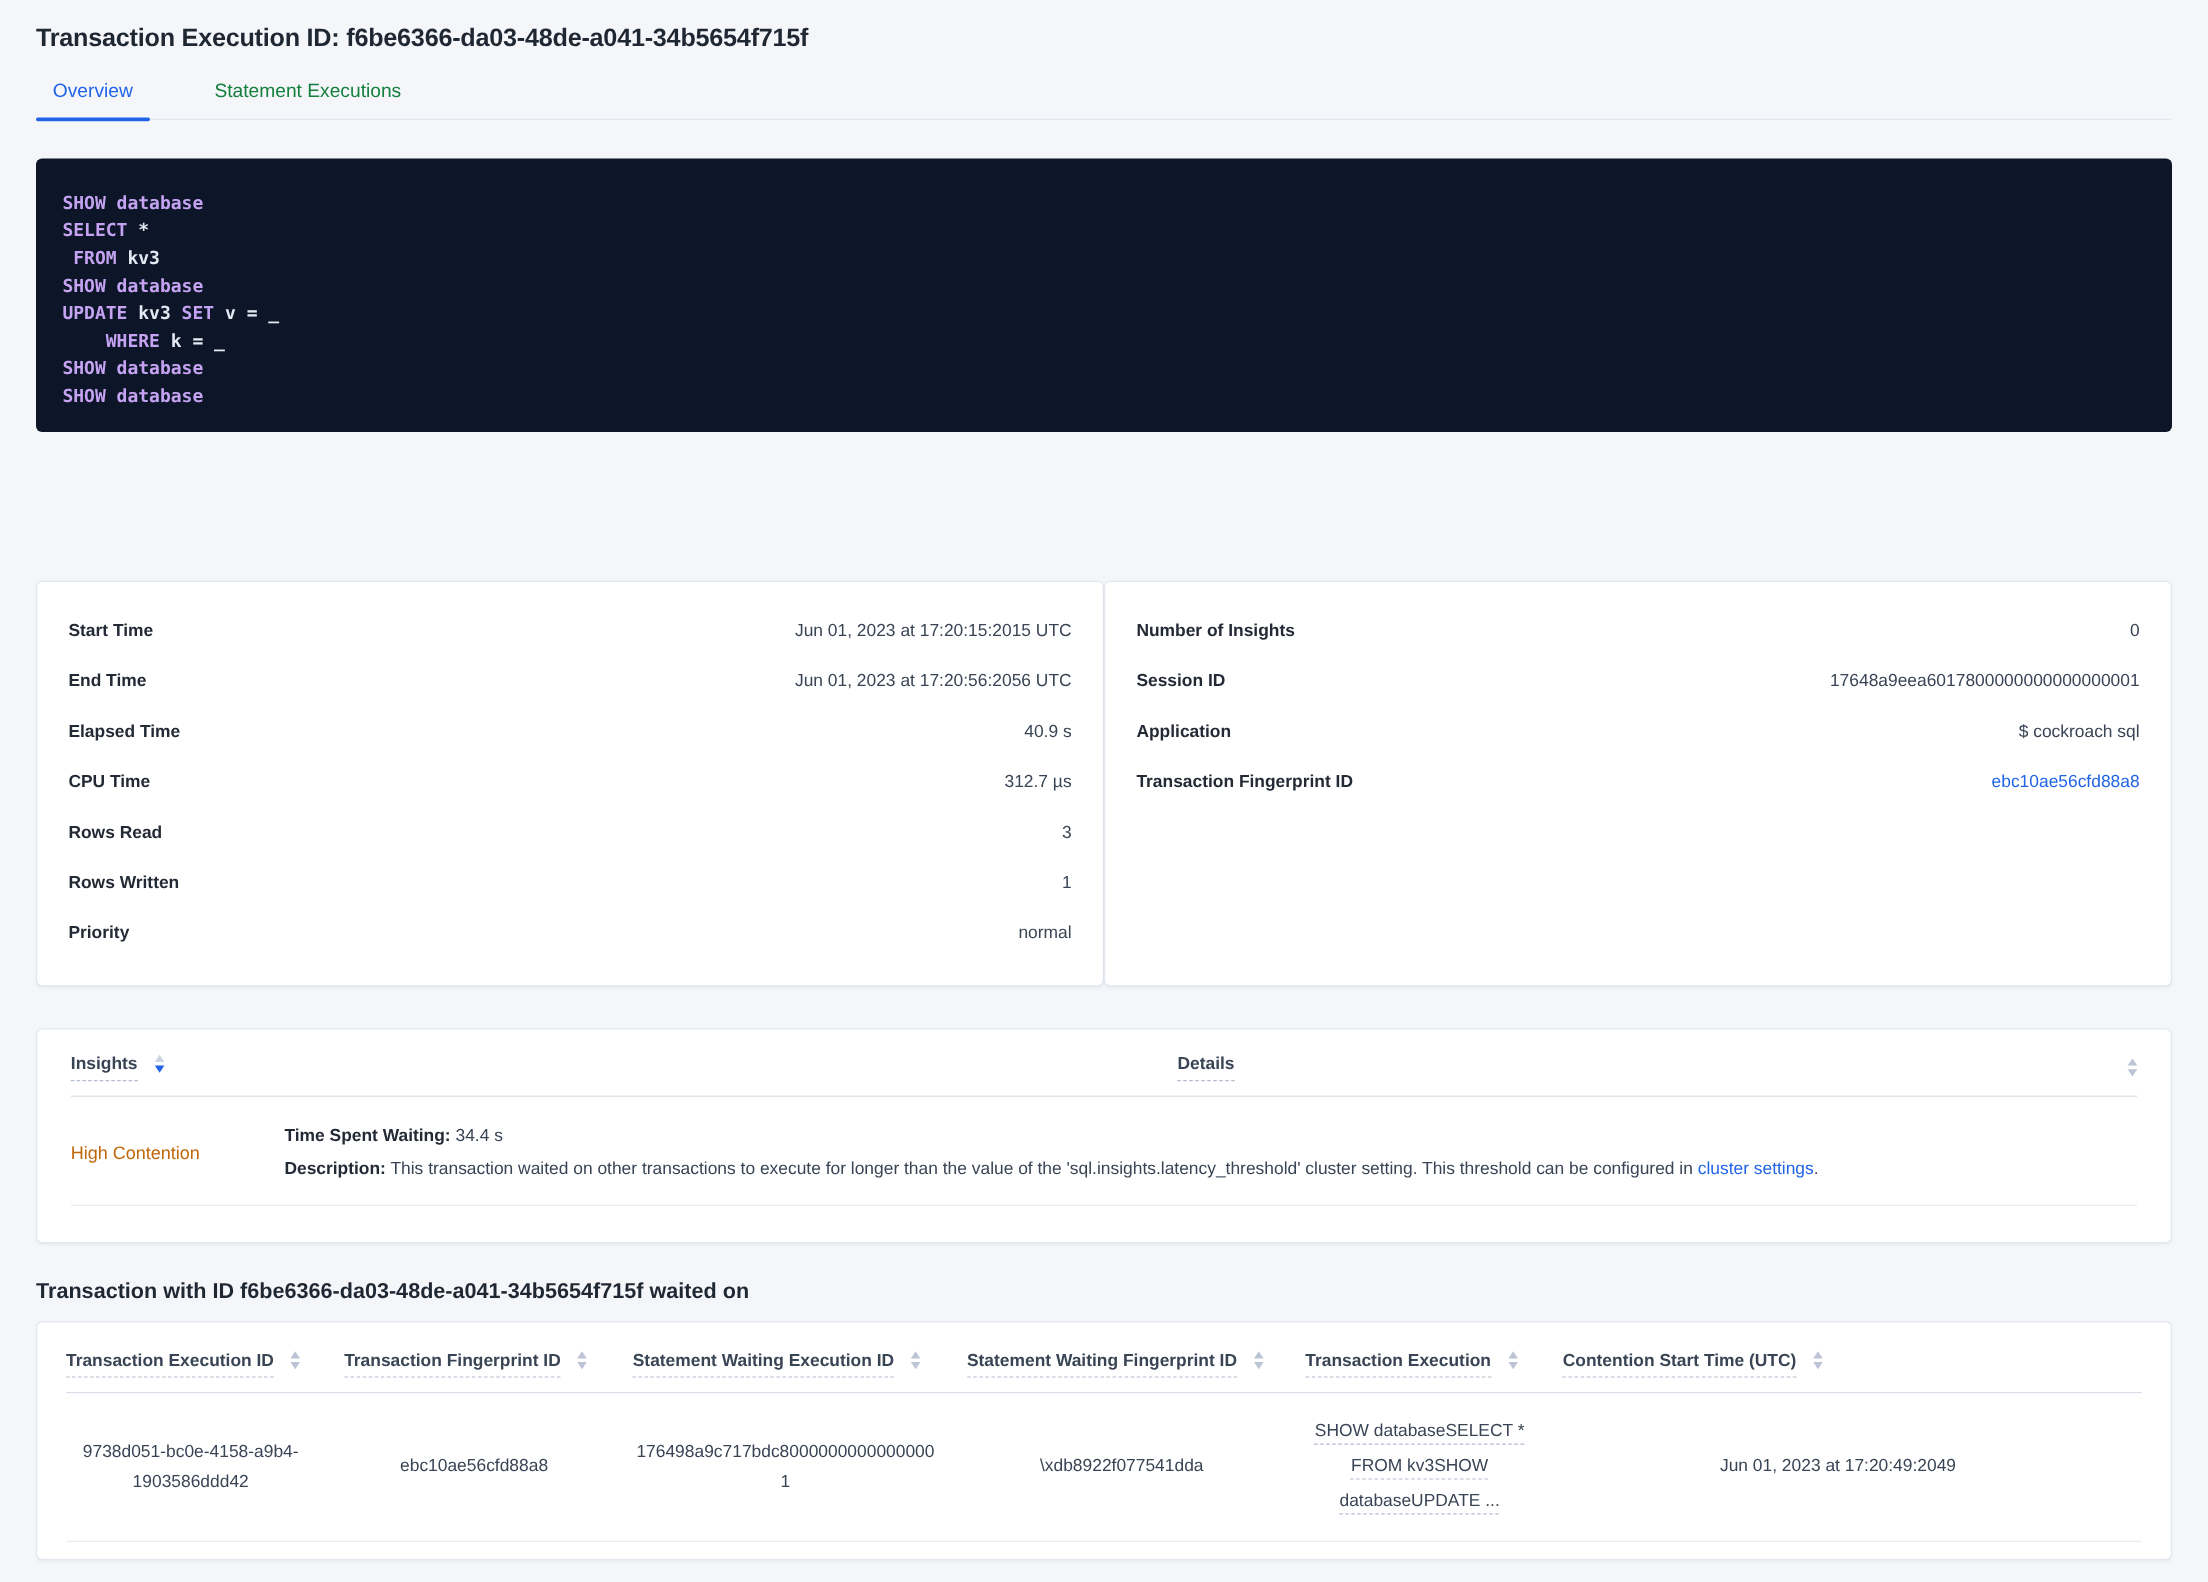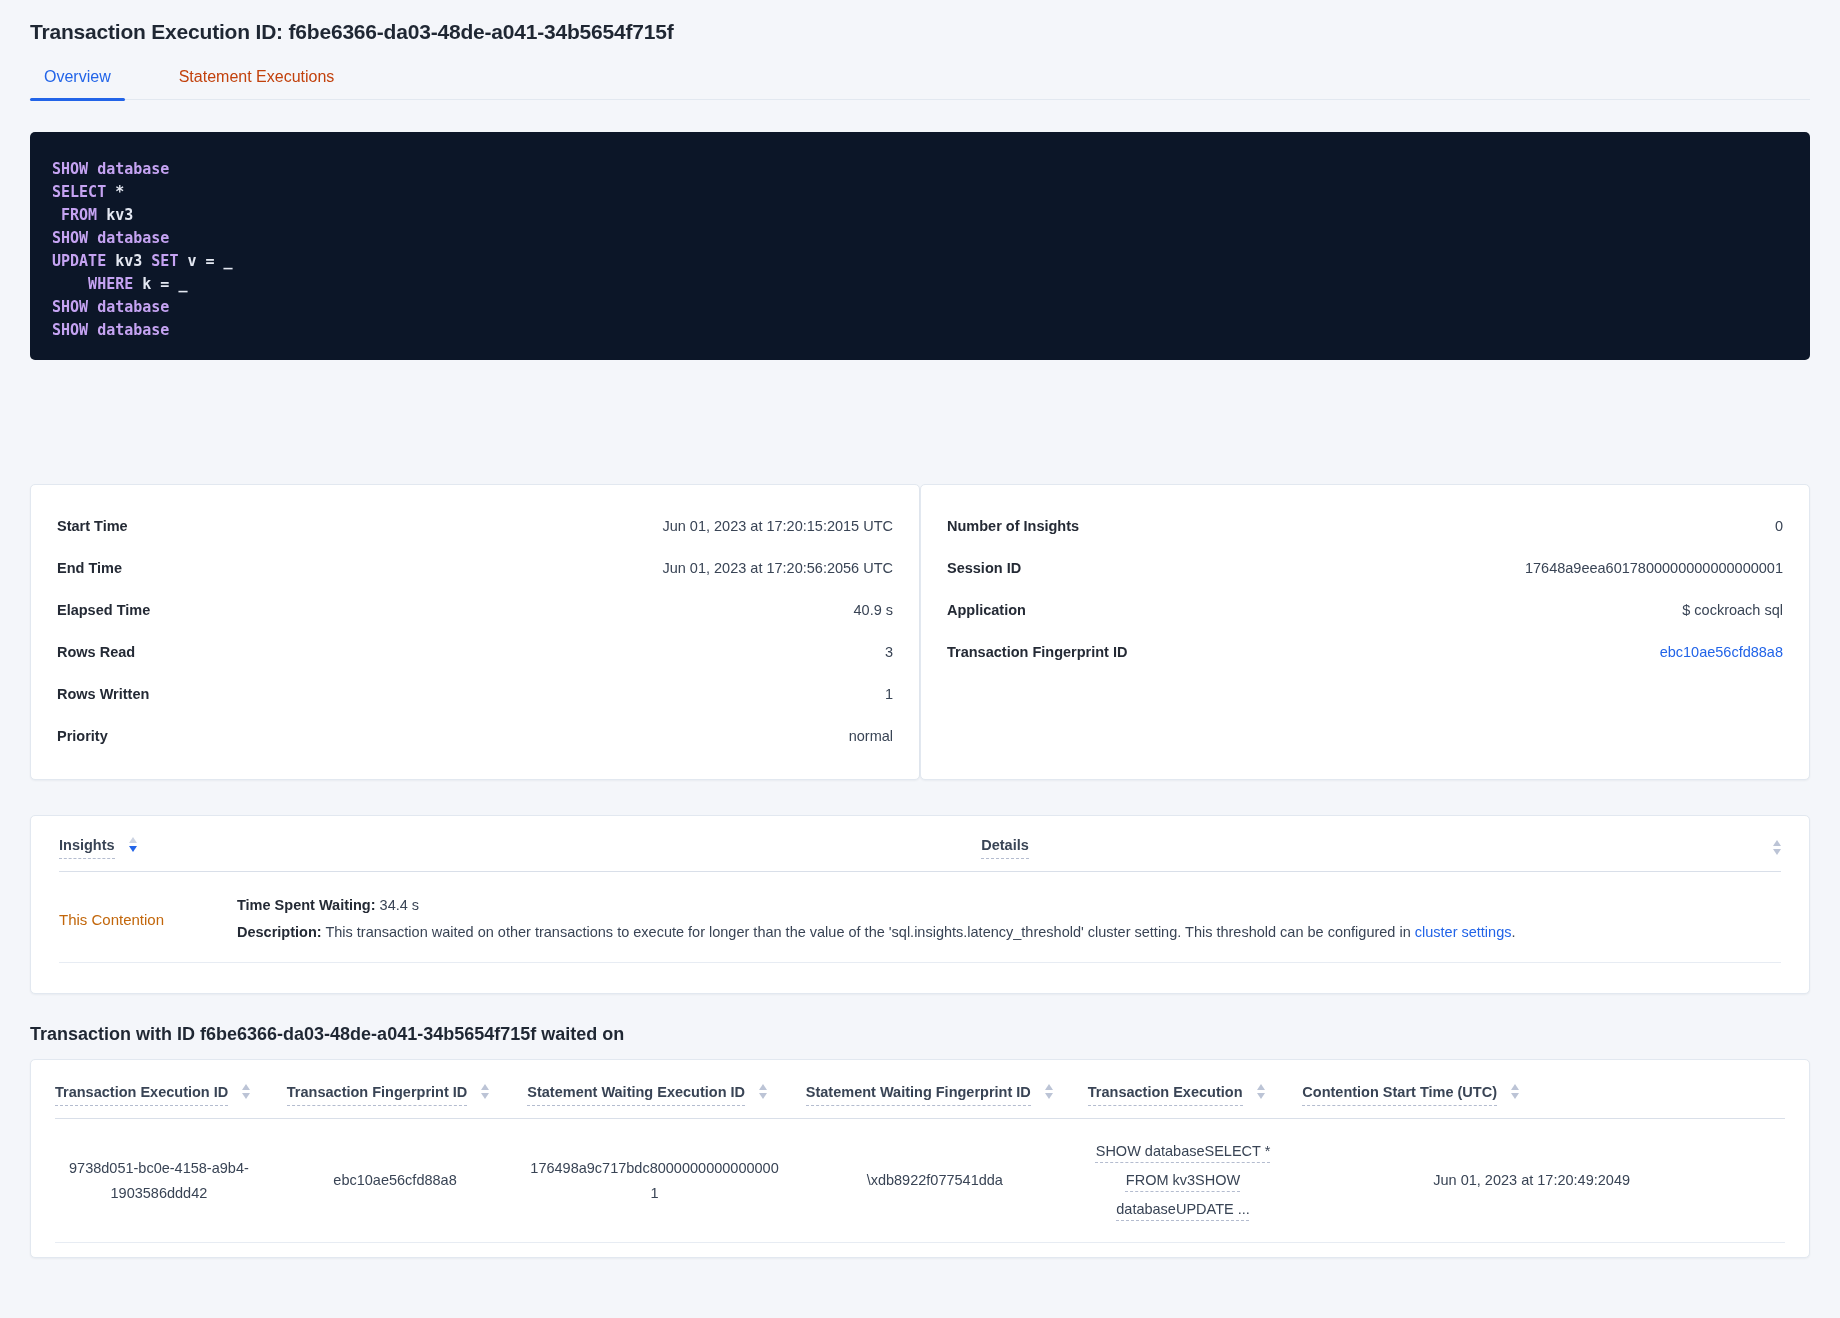--- a/index.html
+++ b/index.html
@@ -12,21 +12,21 @@
   }
   .container { padding:0 30px; }
 
   .page-title {
     margin:0; padding-top:20px;
     font-size:21px; font-weight:700; color:#1f2733; letter-spacing:-0.2px;
   }
 
   
   .tabs { display:flex; gap:40px; margin-top:24px; border-bottom:1px solid #e2e8f0; }
-  .tab { font-size:16px; padding:0 14px 13px; color:#c2410c; cursor:pointer; position:relative; }
+  .tab { font-size:16px; padding:0 14px 13px; color:#15803d; cursor:pointer; position:relative; }
   .tab.active { color:#2264e8; }
   .tab.active::after {
     content:""; position:absolute; left:0; right:0; bottom:-2px; height:3px;
     background:#2264e8; border-radius:2px;
   }
 
   
   .code-box {
     margin-top:32px; background:#0c1628; border-radius:5px;
     padding:26px 24px 18px 22px;
@@ -124,20 +124,24 @@
       </div>
       <div class="srow">
         <span class="lbl">End Time</span>
         <span class="val">Jun 01, 2023 at 17:20:56:2056 UTC</span>
       </div>
       <div class="srow">
         <span class="lbl">Elapsed Time</span>
         <span class="val">40.9 s</span>
       </div>
       <div class="srow">
+        <span class="lbl">CPU Time</span>
+        <span class="val">312.7 µs</span>
+      </div>
+      <div class="srow">
         <span class="lbl">Rows Read</span>
         <span class="val">3</span>
       </div>
       <div class="srow">
         <span class="lbl">Rows Written</span>
         <span class="val">1</span>
       </div>
       <div class="srow">
         <span class="lbl">Priority</span>
         <span class="val">normal</span>
@@ -176,21 +180,21 @@
       </div>
       <div class="col-details">
         <span class="th-label">Details</span>
       </div>
       <span class="sort header-right-sort">
         <i class="tri up"></i>
         <i class="tri down"></i>
       </span>
     </div>
     <div class="insight-row">
-      <div class="insight-name">This Contention</div>
+      <div class="insight-name">High Contention</div>
       <div class="insight-details">
         <div>
           <span class="b">Time Spent Waiting:</span>
           <span>34.4 s</span>
         </div>
         <div>
           <span class="b">Description:</span>
           <span>This transaction waited on other transactions to execute for longer than the value of the 'sql.insights.latency_threshold' cluster setting. This threshold can be configured in </span><span class="ilink">cluster settings</span><span>.</span>
         </div>
       </div>

